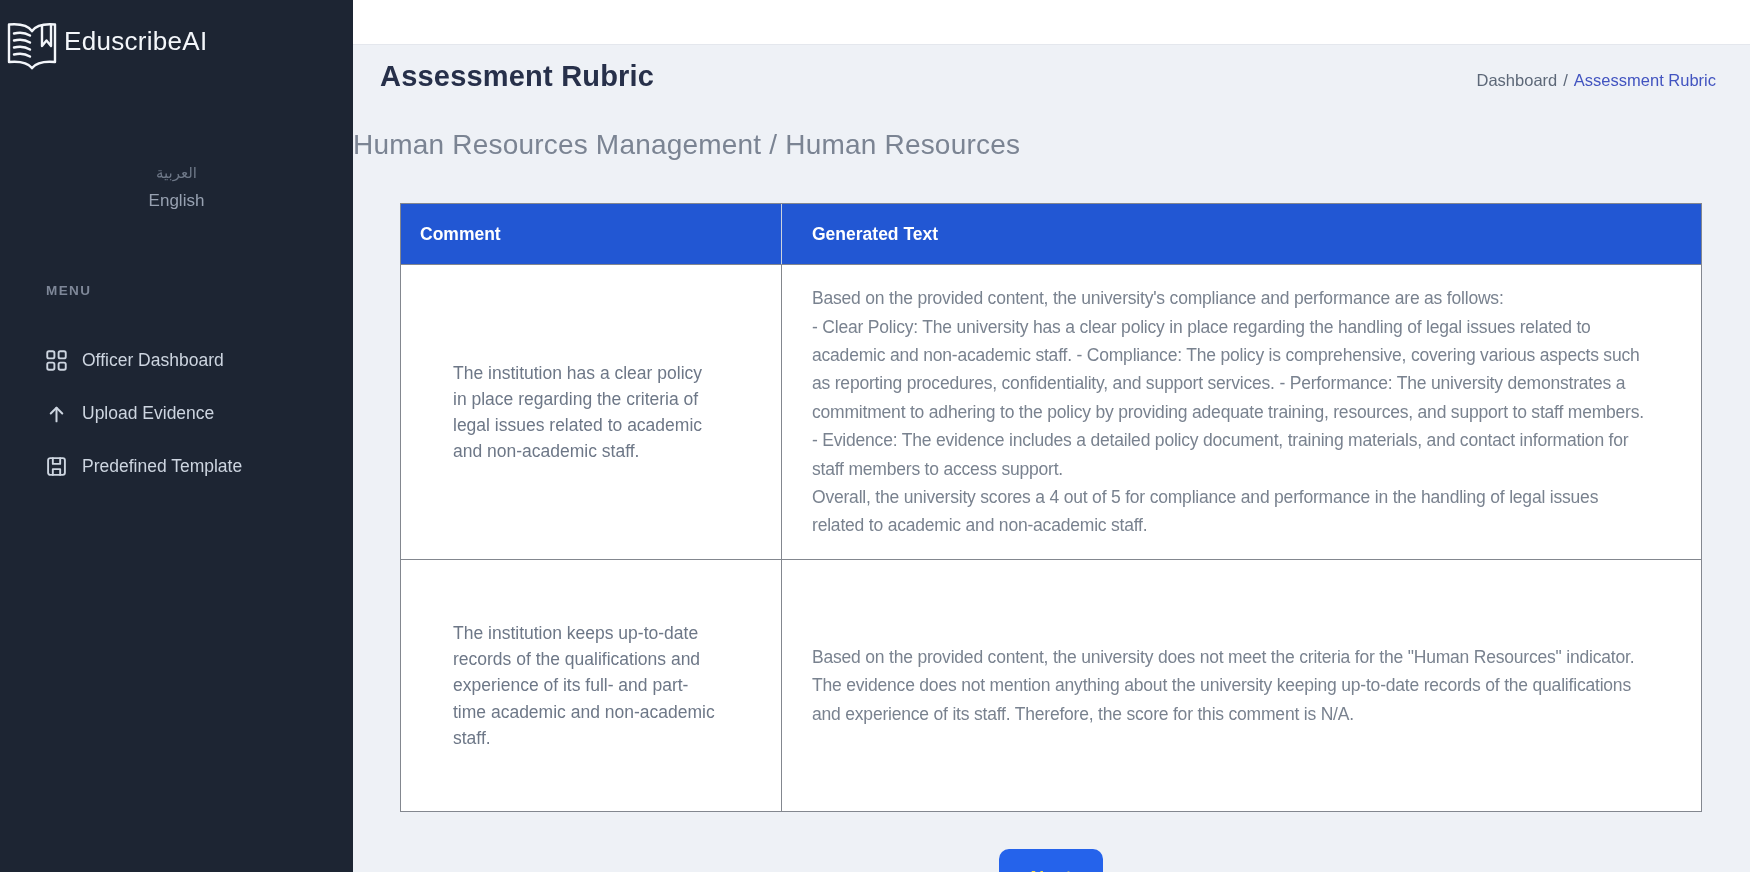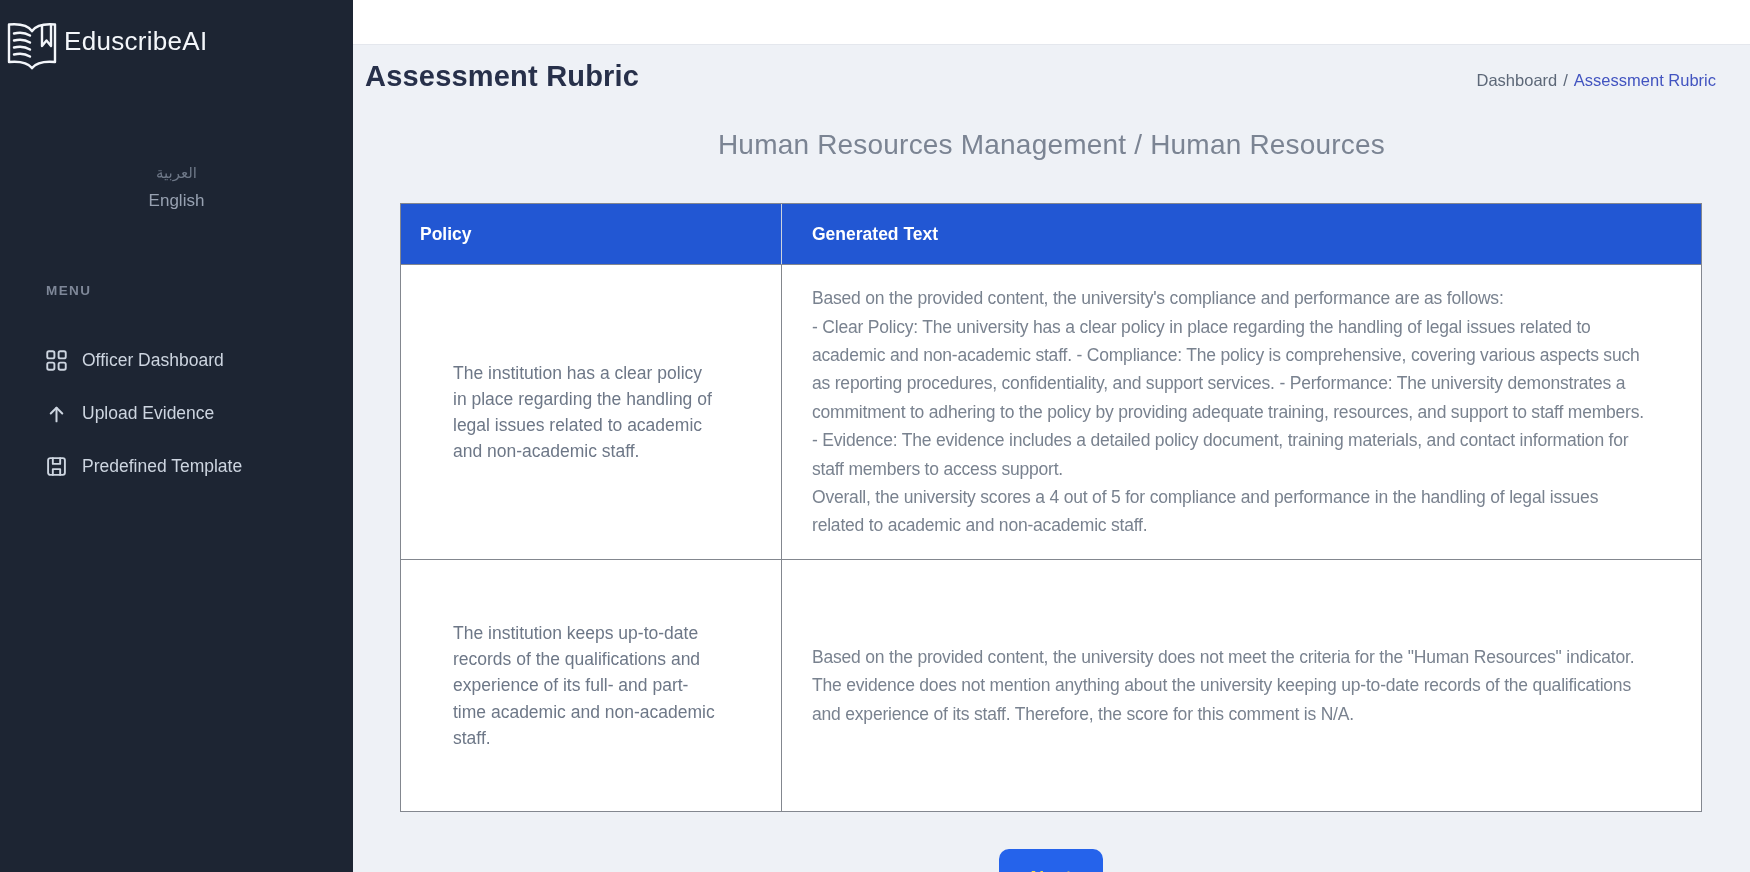--- a/index.html
+++ b/index.html
@@ -36,34 +36,34 @@
   .mi-icon { width:21px; height:21px; display:flex; align-items:center; justify-content:center; color:#cdd5e0; }
   .mi-icon svg { width:21px; height:21px; }
 
   
   .main { flex:1; display:flex; flex-direction:column; background:#eef1f6; }
   .topbar { flex:0 0 45px; height:45px; background:#ffffff; border-bottom:1px solid #e4e7ed; }
   .content { flex:1; position:relative; }
 
   .page-head {
     display:flex; justify-content:space-between; align-items:baseline;
-    padding:14px 34px 0 12px;
+    padding:14px 34px 0 27px;
     gap:10px;
   }
   .page-title {
     margin:0; font-size:29px; line-height:34px;
     color:#27304a; font-weight:700; letter-spacing:.2px;
   }
   .breadcrumb { font-size:16.5px; color:#5d6878; }
   .bc-parent { cursor:pointer; }
   .bc-sep { margin:0 6px; }
   .bc-current { color:#4254c0; }
 
   .section-heading {
-    margin:36px 0 0; height:33px; text-align:center;
+    margin:36px 0 0; height:33px; 
     font-size:28px; font-weight:400; color:#7b8493; letter-spacing:.2px;
   }
 
   
   .rubric-table {
     margin:41px 0 0 47px; width:1302px;
     background:#ffffff; border:1px solid #83878f;
   }
   .t-head {
     display:flex; height:60px;
@@ -173,27 +173,27 @@
         <div class="breadcrumb">
           <span class="bc-parent">Dashboard</span><span class="bc-sep">/</span><span class="bc-current">Assessment Rubric</span>
         </div>
       </div>
 
       <h2 class="section-heading">Human Resources Management / Human Resources</h2>
 
       <div class="rubric-table">
 
         <div class="t-head">
-          <div class="th th-comment">Policy</div>
+          <div class="th th-comment">Comment</div>
           <div class="th th-gen">Generated Text</div>
         </div>
 
         <div class="t-row row1">
           <div class="td td-comment">
-            <p>The institution has a clear policy in place regarding the handling of legal issues related to academic and non-academic staff.</p>
+            <p>The institution has a clear policy in place regarding the criteria of legal issues related to academic and non-academic staff.</p>
           </div>
           <div class="td td-gen">
             <p>Based on the provided content, the university's compliance and performance are as follows:
 - Clear Policy: The university has a clear policy in place regarding the handling of legal issues related to academic and non-academic staff. - Compliance: The policy is comprehensive, covering various aspects such as reporting procedures, confidentiality, and support services. - Performance: The university demonstrates a commitment to adhering to the policy by providing adequate training, resources, and support to staff members. - Evidence: The evidence includes a detailed policy document, training materials, and contact information for staff members to access support.
 Overall, the university scores a 4 out of 5 for compliance and performance in the handling of legal issues related to academic and non-academic staff.</p>
           </div>
         </div>
 
         <div class="t-row row2">
           <div class="td td-comment">

